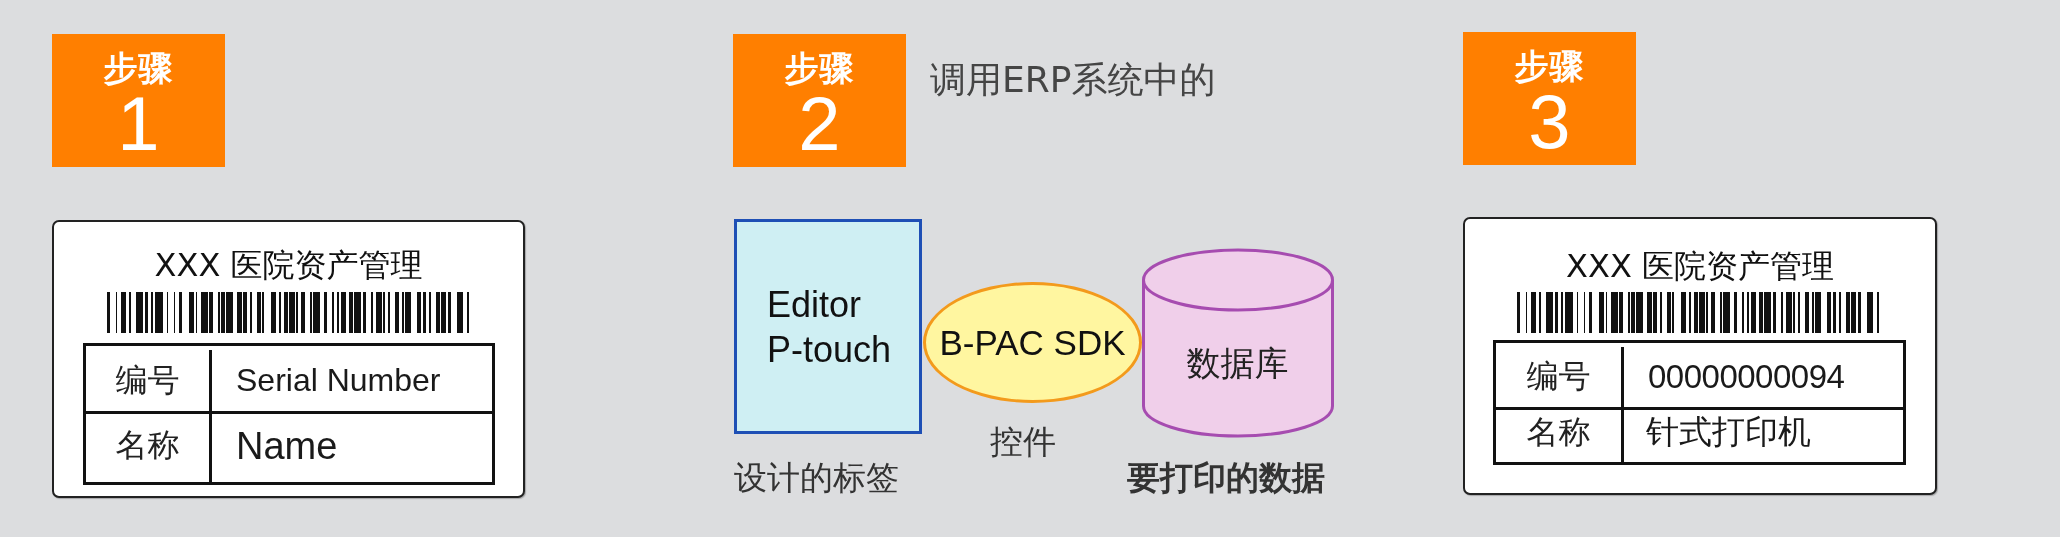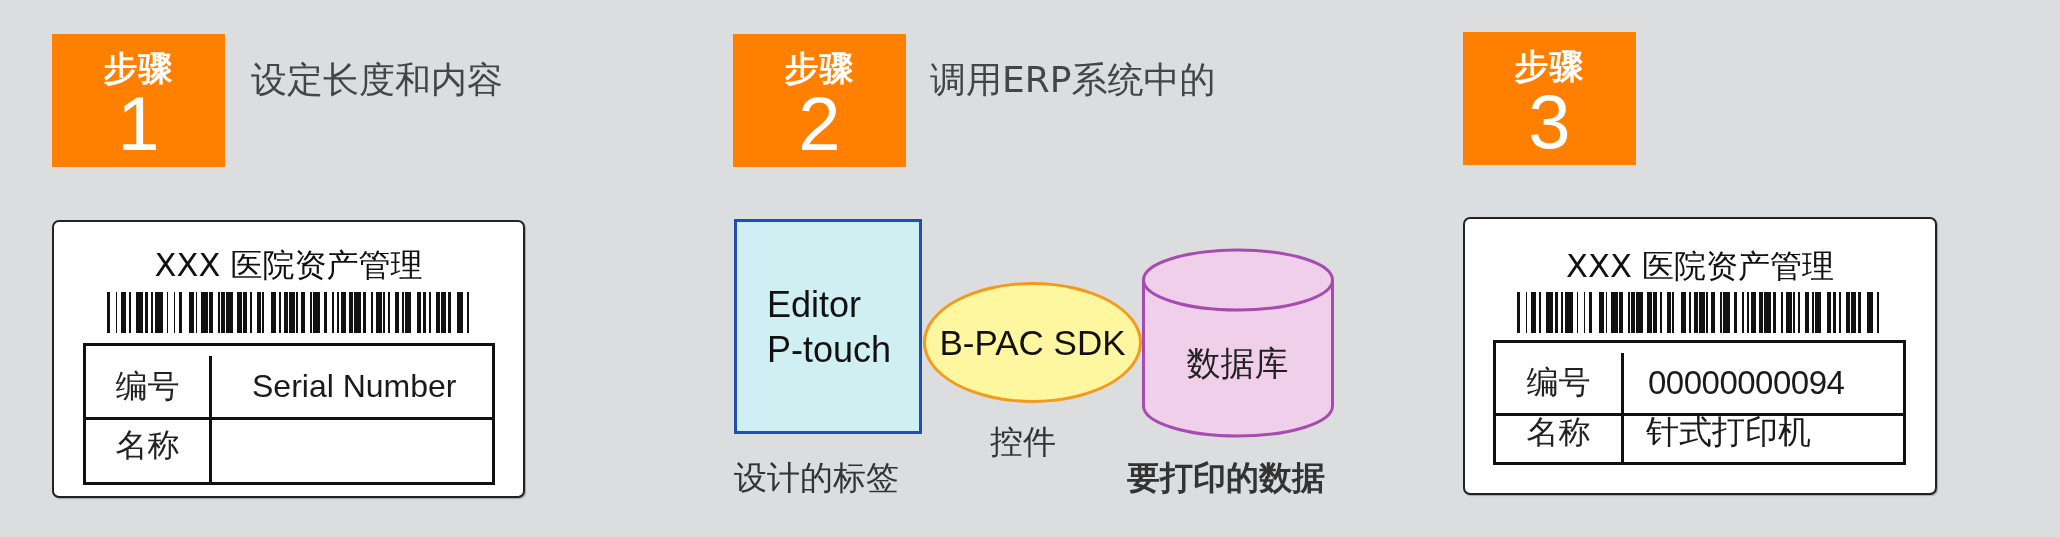--- a/index.html
+++ b/index.html
@@ -41,21 +41,21 @@
     color: #111; font-size: 32px; line-height: 36px; white-space: nowrap;
   }
   .barcode {
     position: absolute; height: 41px; display: flex; align-items: stretch;
   }
   .barcode span { display: block; height: 100%; }
   .label-table {
     position: absolute; border: 3px solid #111; box-sizing: border-box;
   }
   .label-table .row { position: absolute; left: 0; right: 0; box-sizing: border-box; }
-  .label-table .row.top { top: 10px; border-bottom: 3px solid #111; }
+  .label-table .row.top { top: 4px; border-bottom: 3px solid #111; }
   .label-table .row.bottom { bottom: 0; }
   .label-table .key {
     position: absolute; left: 0; top: 0; bottom: 0; box-sizing: border-box;
     border-right: 3px solid #111; text-align: center;
     color: #222; font-size: 32px; display: flex; align-items: center; justify-content: center;
   }
   .label-table .val {
     position: absolute; top: 0; bottom: 0; right: 0;
     color: #1a1a1a; display: flex; align-items: center; white-space: nowrap;
     font-family: "Liberation Sans", sans-serif;
@@ -86,21 +86,20 @@
   }
 </style>
 </head>
 <body>
 
 <div class="step-badge" style="left:52px; top:34px;">
   <div class="word">步骤</div>
   <div class="num">1</div>
 </div>
 <div class="step-text" style="left:251px; top:54px;">
-  <div>设定长度和内容</div>
 </div>
 
 <div class="step-badge" style="left:733px; top:34px;">
   <div class="word">步骤</div>
   <div class="num">2</div>
 </div>
 <div class="step-text" style="left:930px; top:54px;">
   <div>调用ERP系统中的</div>
 </div>
 
@@ -217,24 +216,25 @@
       <span style="width: 3.42056px; background: rgb(17, 17, 17);"></span>
       <span style="width: 5.13084px; background: rgb(255, 255, 255);"></span>
       <span style="width: 6.84112px; background: rgb(17, 17, 17);"></span>
       <span style="width: 3.42056px; background: rgb(255, 255, 255);"></span>
       <span style="width: 1.71028px; background: rgb(17, 17, 17);"></span>
       <span style="width: 3.42056px; background: rgb(255, 255, 255);"></span>
     </div>
   <div class="label-table" style="left:29px; top:121px; width:412px; height:142px;">
     <div class="row top" style="height:64px;">
       <div class="key" style="width:126px;">编号</div>
-      <div class="val" style="left:150px; font-size:32px;margin-left:16px;">Serial Number</div>
+      <div class="val" style="left:150px; font-size:32px;">Serial Number</div>
     </div>
     <div class="row bottom" style="height:72px;">
       <div class="key" style="width:126px;">名称</div>
+      <div class="val" style="left:150px; font-size:38px;">Name</div>
     </div>
   </div>
 </div>
 
 <div class="pt-box">
   <div class="txt">
     <div>Editor</div>
     <div>P-touch</div>
   </div>
 </div>

